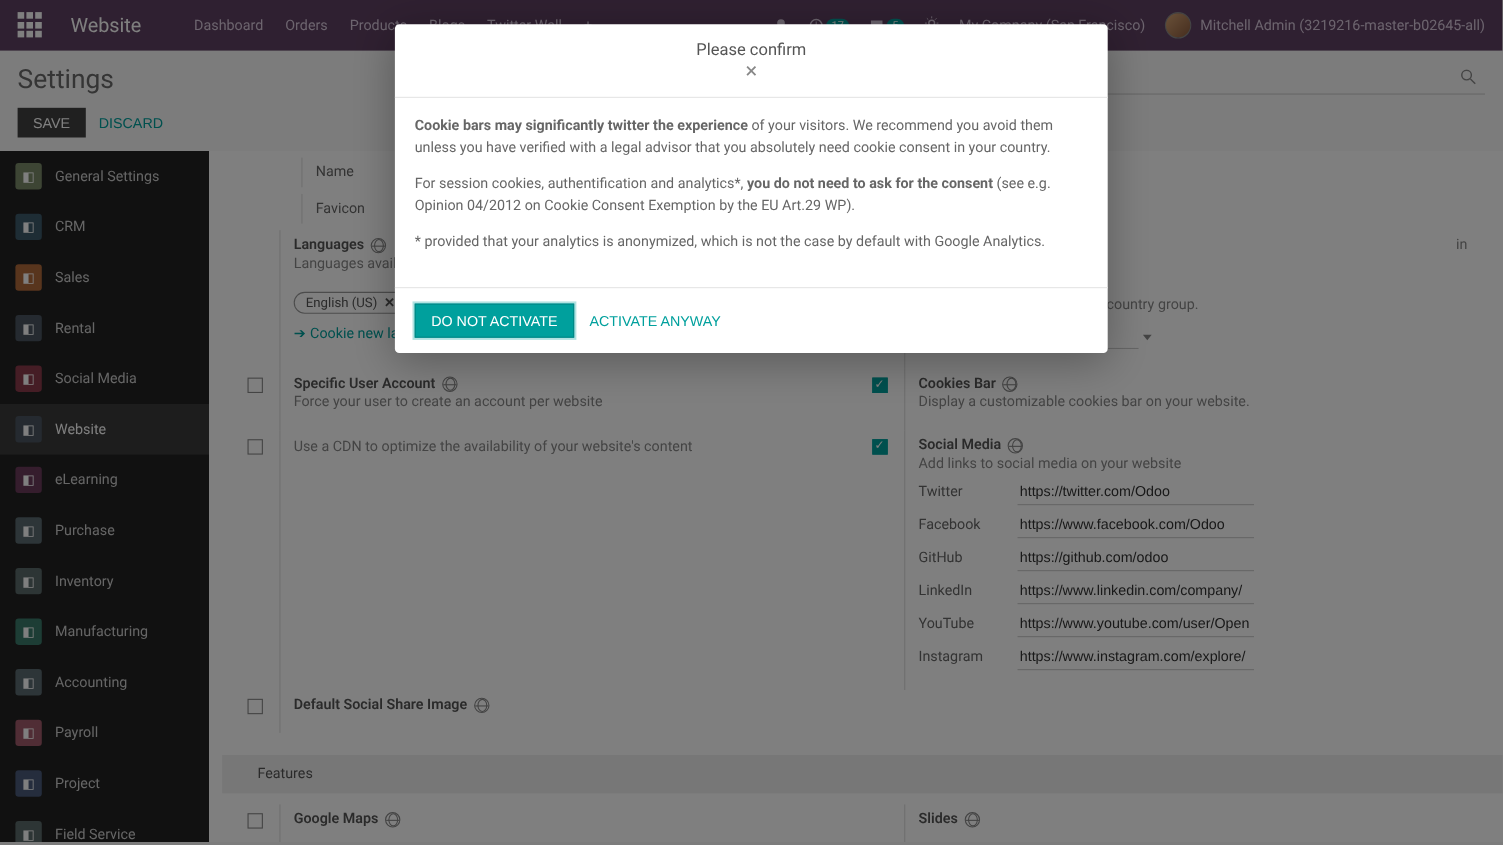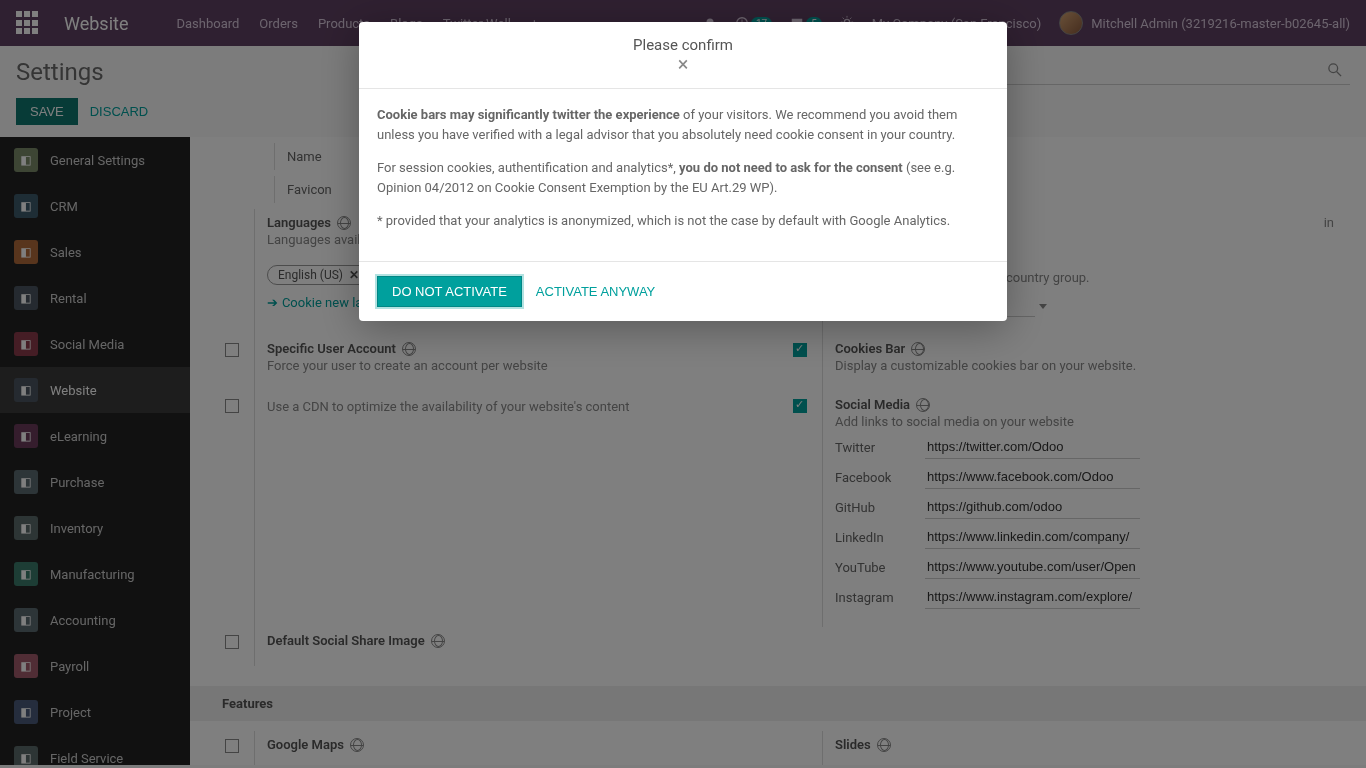--- a/index.html
+++ b/index.html
@@ -19,21 +19,21 @@
 .navbar .company { color: #d8c8dc; font-size: 13px; }
 .navbar .user { display: flex; align-items: center; gap: 8px; color: #d8c8dc; font-size: 13px; }
 .navbar .avatar { width: 24px; height: 24px; border-radius: 50%; background: linear-gradient(135deg,#d4a373,#8b5a3c); border:1px solid #888;}
 
 
 .crumb-area { padding: 12px 16px 8px 16px; display:flex; align-items:center;}
 .crumb-area h1 { font-size: 24px; font-weight: 400; color: #6b6b6b; flex:1;}
 .search-icon-wrap { color:#888; padding:4px 8px; border-bottom:1px solid #ccc; width:380px; text-align:right;}
 
 .action-bar { padding: 4px 16px 12px 16px; display:flex; gap:12px; align-items:center;}
-.btn-save { background: #0f766e; color: #fff; border: none; padding: 6px 14px; font-size: 13px; text-transform: uppercase; cursor: pointer; }
+.btn-save { background: #404040; color: #fff; border: none; padding: 6px 14px; font-size: 13px; text-transform: uppercase; cursor: pointer; }
 .btn-discard { color: #00a09d; background: none; border: none; font-size: 13px; text-transform: uppercase; cursor: pointer; }
 
 
 .main-wrap { display: flex; height: calc(768px - 46px - 56px - 38px); }
 .sidebar { width: 190px; background: #222; color: #aaa; overflow-y: auto; position:relative;}
 .sidebar::-webkit-scrollbar{width:10px;}
 .sidebar::-webkit-scrollbar-track{background:#444;}
 .sidebar::-webkit-scrollbar-thumb{background:#777;}
 .side-item { display: flex; align-items: center; gap: 12px; padding: 11px 14px; cursor: pointer; font-size: 13px; color:#ccc;}
 .side-item.active { background: #3a3a3a; color:#fff;}
@@ -59,21 +59,21 @@
 .simple-row { display:flex; padding:6px 20px; gap:20px;}
 
 .lang-tag { display:inline-flex; align-items:center; gap:6px; border:1px solid #999; border-radius:12px; padding:2px 10px; font-size:12px; color:#555; margin-top:6px;}
 .lang-tag .x{font-weight:bold;}
 .link { color:#00a09d; font-size:13px; display:inline-flex; align-items:center; gap:4px; margin-top:10px; cursor:pointer;}
 
 .social-row { display:flex; align-items:center; margin-top:6px;}
 .social-lbl { width:90px; color:#666; font-size:13px;}
 .social-inp { flex:1; border:none; border-bottom:1px solid #ccc; padding:4px 2px; font-size:13px; color:#333; max-width:215px;}
 
-.section-head { background:#eee; font-weight:700; color:#555; padding:10px 20px 10px 32px; margin-top:20px;}
+.section-head { background:#eee; font-weight:400; color:#555; padding:10px 20px 10px 32px; margin-top:20px;margin-left:12px;}
 
 .country-select { border:none; border-bottom:1px solid #ccc; width:200px; padding:4px 0; margin-top:8px; background:transparent;}
 .caret-dn{display:inline-block; width:0;height:0;border-left:4px solid transparent;border-right:4px solid transparent;border-top:5px solid #888; margin-left:4px;}
 
 
 .overlay { position: absolute; inset: 0; background: rgba(0,0,0,0.5); z-index: 100; }
 .modal { position: absolute; left: 50%; top: 22px; transform: translateX(-50%); width: 648px; background: #fff; border-radius: 4px; box-shadow: 0 8px 40px rgba(0,0,0,0.3); z-index: 101; }
 .modal-head { padding: 14px 18px; border-bottom: 1px solid #e5e5e5; display: flex; justify-content: space-between; align-items: center; flex-direction: column; }
 .modal-head h4 { font-size: 15px; font-weight: 400; color: #555; }
 .modal-close { font-size: 20px; color: #888; cursor: pointer; line-height:1; }

